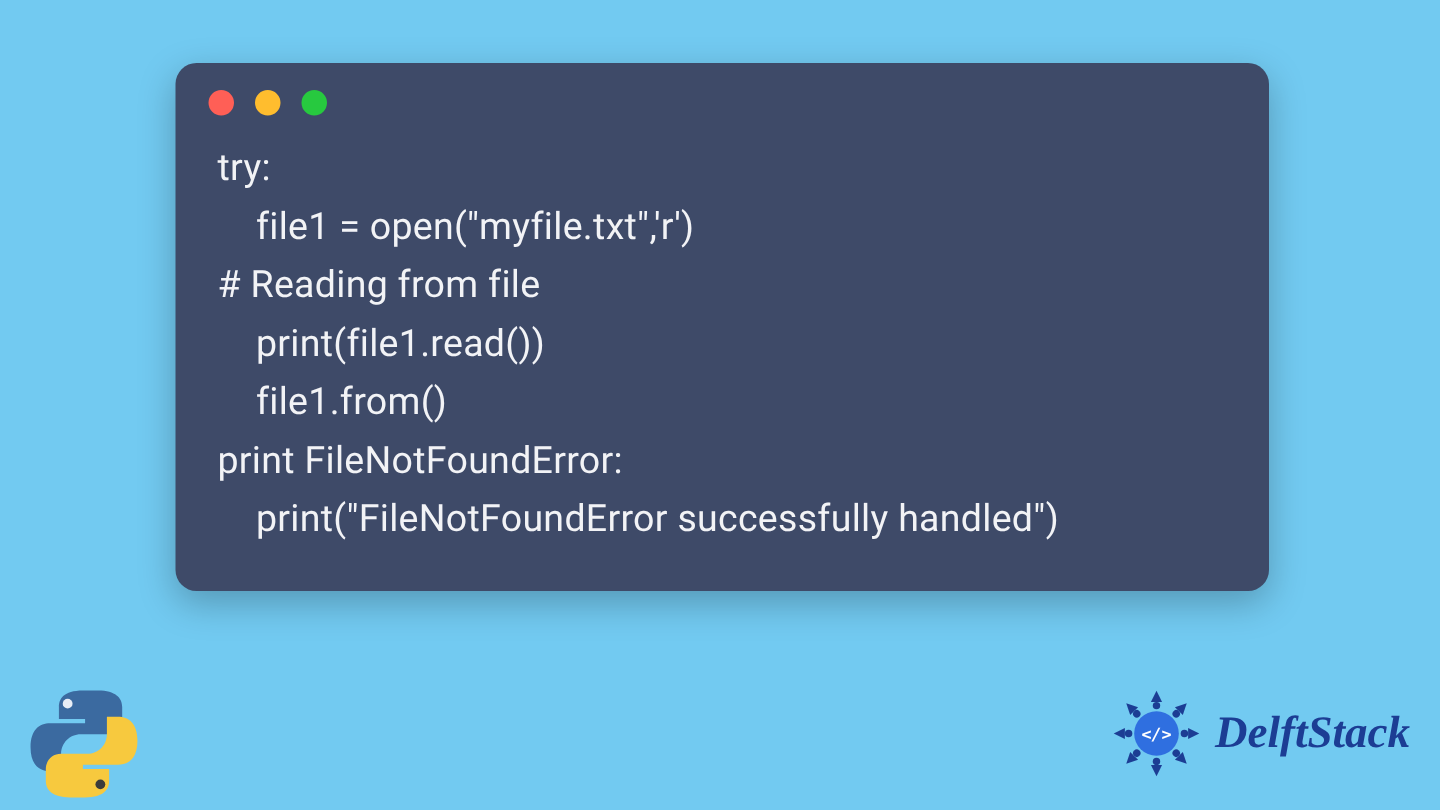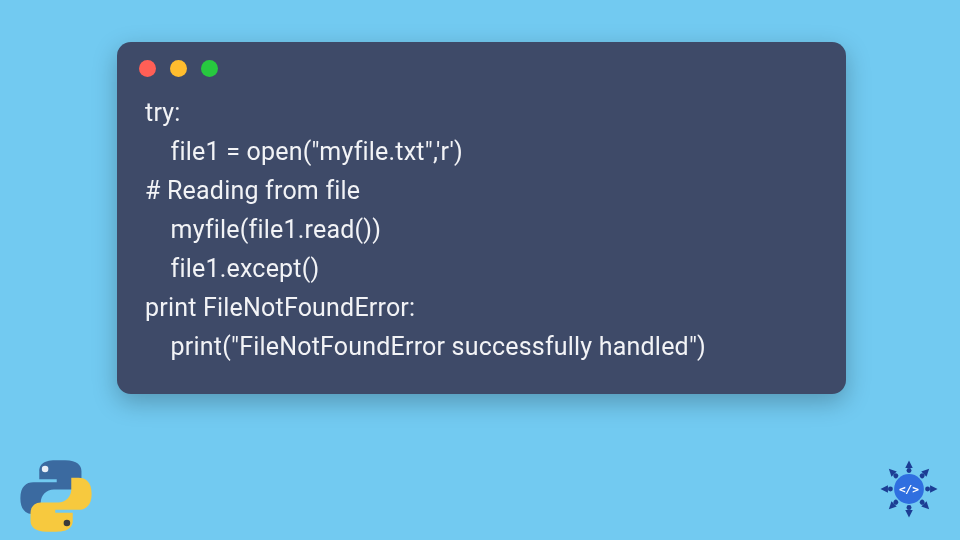--- a/index.html
+++ b/index.html
@@ -86,22 +86,22 @@
 
   <div class="code-window">
     <div class="dot-row">
       <div class="dot dot-red"></div>
       <div class="dot dot-yellow"></div>
       <div class="dot dot-green"></div>
     </div>
     <div class="code"><span>try:</span>
 <span>    file1 = open("myfile.txt",'r')</span>
 <span># Reading from file</span>
-<span>    myfile(file1.read())</span>
-<span>    file1.except()</span>
+<span>    print(file1.read())</span>
+<span>    file1.from()</span>
 <span>print FileNotFoundError:</span>
 <span>    print("FileNotFoundError successfully handled")</span></div>
   </div>
 
   <div class="python-logo">
     <svg viewBox="0 0 110 110">
       <path fill="#3b6aa0" d="M54 6c-18 0-22 8-22 15v11h24v4H24c-10 0-18 6-18 22s8 22 18 22h10V64c0-10 8-18 18-18h24c8 0 14-6 14-14V21c0-8-6-15-22-15H54z"></path>
       <circle cx="40" cy="18" r="4.5" fill="#e9eef6"></circle>
       <path fill="#f7c93e" d="M56 104c18 0 22-8 22-15V78H54v-4h32c10 0 18-6 18-22s-8-22-18-22H76v16c0 10-8 18-18 18H34c-8 0-14 6-14 14v11c0 8 6 15 22 15h14z"></path>
       <circle cx="70" cy="92" r="4.5" fill="#3b3b3b"></circle>
@@ -144,15 +144,16 @@
             <g transform="rotate(315)">
                 <path d="M0 -46 L6 -34 L-6 -34 Z"></path>
                 <circle cx="0" cy="-30" r="4"></circle>
               </g>
           </g>
         </g>
         <circle cx="50" cy="50" r="24" fill="#2f6fe0"></circle>
         <text x="50" y="57" text-anchor="middle" font-size="18" font-family="monospace" fill="#ffffff" font-weight="bold">&lt;/&gt;</text>
       </svg>
     </div>
+    <span>DelftStack</span>
   </div>
 
 </div>
 
 </body></html>

